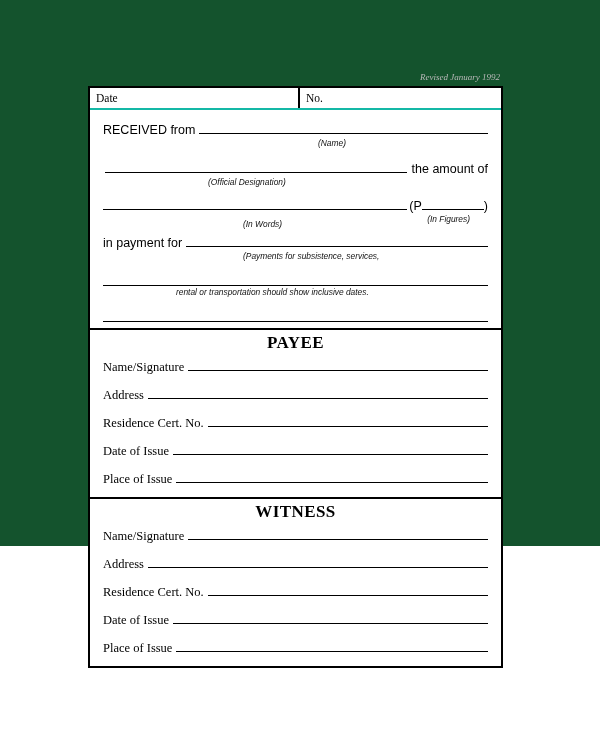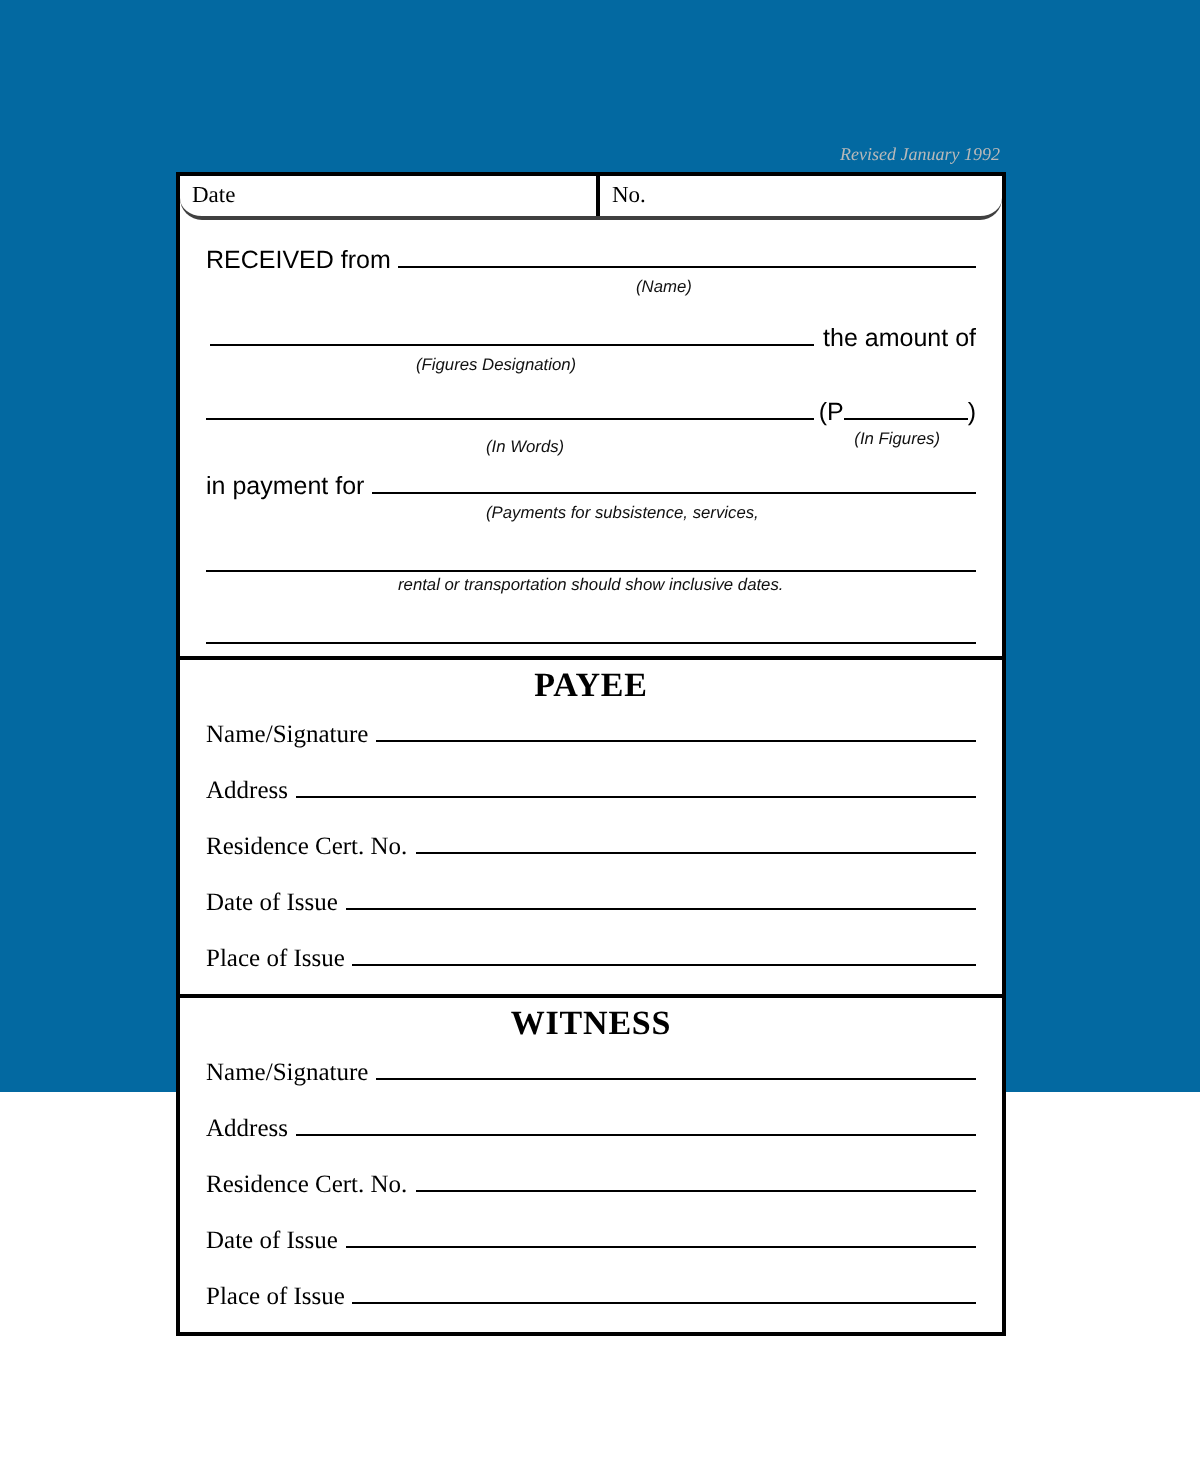--- a/index.html
+++ b/index.html
@@ -17,21 +17,21 @@
     overflow: hidden;
   }
 
   
   .sheet {
     position: absolute;
     left: 0;
     top: 0;
     width: 600px;
     height: 546px;
-    background: #0369a1;
+    background: #14532d;
   }
 
   
   .revision-stamp {
     position: absolute;
     left: 370px;
     top: 72px;
     width: 130px;
     height: 11px;
     overflow: hidden;
@@ -64,23 +64,22 @@
   .title-band .title {
     font-family: "Liberation Serif", serif;
     font-weight: bold;
     font-size: 15.5px;
     letter-spacing: 0.3px;
   }
 
   
   .dateno-row {
     display: flex;
-    border-bottom: 2px solid #404040;
+    border-bottom: 2px solid #14b8a6;
     height: 20px;
-    border-radius: 11px;
   }
   .dateno-cell {
     font-family: "Liberation Serif", serif;
     font-size: 11.5px;
     padding: 2px 0 0 6px;
     box-sizing: border-box;
     line-height: 17px;
   }
   .dateno-cell.date {
     width: 210px;
@@ -163,21 +162,21 @@
     position: relative;
     height: 11px;
   }
 
   
   .cont-rule {
     border-bottom: 1.4px solid #000000;
     height: 13px;
     margin-top: 11px;
   }
-  .caption.center-ish { margin-left: 96px; }
+  .caption.center-ish { margin-left: 73px; }
 
   
   .section-head {
     border-top: 2px solid #000000;
     text-align: center;
     font-family: "Liberation Serif", serif;
     font-weight: bold;
     font-size: 17px;
     letter-spacing: 0.4px;
     padding: 3px 0 2px 0;
@@ -219,21 +218,21 @@
         <span class="rule"></span>
       </div>
       <div class="caption c-name">(Name)</div>
 
       <div class="row-gap-a"></div>
 
       <div class="fieldline">
         <span class="rule nogap"></span>
         <span class="trail">the amount of</span>
       </div>
-      <div class="caption c-desig">(Figures Designation)</div>
+      <div class="caption c-desig">(Official Designation)</div>
 
       <div class="row-gap-b"></div>
 
       <div class="words-row">
         <span class="rule-words"></span>
         <span class="paren-p">(P</span>
         <span class="rule-fig"></span>
         <span class="paren-close">)</span>
       </div>
       <div class="cap-row">

